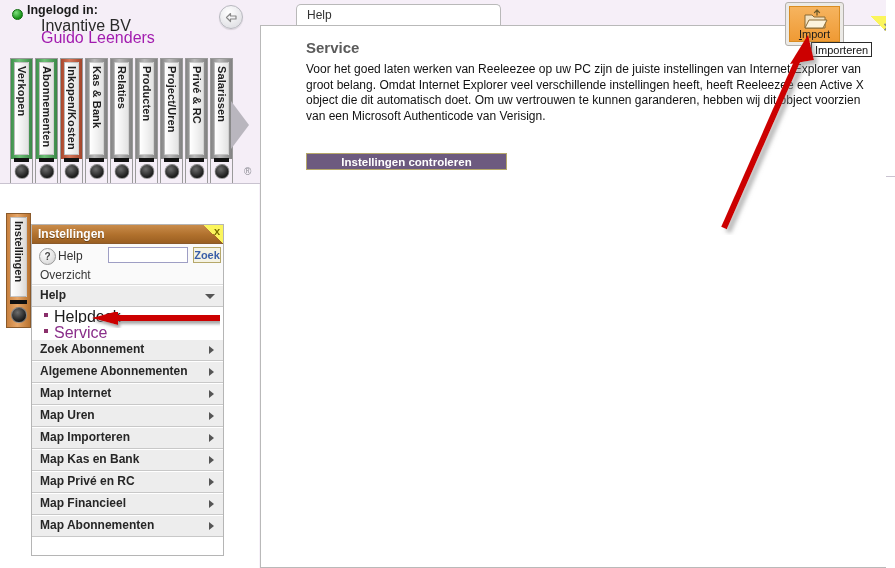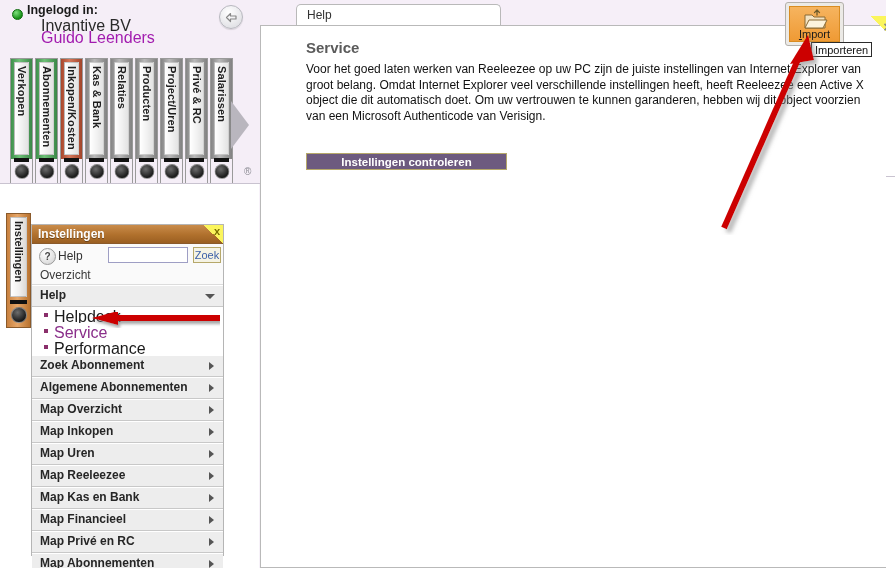--- a/index.html
+++ b/index.html
@@ -139,21 +139,21 @@
   }
   #help-label{position:absolute;left:26px;top:5px;font-size:12px;color:#333;}
   #search-input{
     position:absolute;left:76px;top:3px;width:80px;height:16px;
     border:1px solid #9e9ec4;background:#fff;box-sizing:border-box;
     font-family:"Liberation Sans",sans-serif;font-size:11px;padding:0 2px;
   }
   #search-btn{
     position:absolute;left:161px;top:3px;width:28px;height:16px;
     background:#f5f3e4;border:1px solid #b6a86a;box-sizing:border-box;
-    color:#3a5fa8;font-weight:normal;font-size:11px;
+    color:#3a5fa8;font-weight:bold;font-size:11px;
     display:flex;align-items:center;justify-content:center;cursor:pointer;
   }
   #overview-row{
     position:relative;height:16px;background:#fafafa;border-bottom:1px solid #dcdcdc;
   }
   #overview-row span{position:absolute;left:8px;top:0px;font-size:12px;color:#3a3a3a;}
 
   .sec-head{
     position:relative;height:20px;background:#ededed;border-bottom:1px solid #c8c8c8;
     border-top:1px solid #ffffff;
@@ -374,59 +374,51 @@
     <div class="chev-down"></div>
   </div>
   <div class="sub">
     <div class="bullet"></div>
     <div class="t">Helpdesk</div>
   </div>
   <div class="sub active">
     <div class="bullet"></div>
     <div class="t">Service</div>
   </div>
-  <div class="sub">
-    <div class="bullet"></div>
-    <div class="t">Performance</div>
-  </div>
 
   <div class="sec-head">
     <div class="t">Zoek Abonnement</div>
     <div class="chev-right"></div>
   </div>
   <div class="sec-head">
     <div class="t">Algemene Abonnementen</div>
     <div class="chev-right"></div>
   </div>
   <div class="sec-head">
-    <div class="t">Map Overzicht</div>
-    <div class="chev-right"></div>
-  </div>
-  <div class="sec-head">
-    <div class="t">Map Inkopen</div>
+    <div class="t">Map Internet</div>
     <div class="chev-right"></div>
   </div>
   <div class="sec-head">
     <div class="t">Map Uren</div>
     <div class="chev-right"></div>
   </div>
   <div class="sec-head">
-    <div class="t">Map Reeleezee</div>
+    <div class="t">Map Importeren</div>
     <div class="chev-right"></div>
   </div>
   <div class="sec-head">
     <div class="t">Map Kas en Bank</div>
     <div class="chev-right"></div>
   </div>
   <div class="sec-head">
+    <div class="t">Map Privé en RC</div>
+    <div class="chev-right"></div>
+  </div>
+  <div class="sec-head">
     <div class="t">Map Financieel</div>
-    <div class="chev-right"></div>
-  </div>
-  <div class="sec-head">
-    <div class="t">Map Privé en RC</div>
     <div class="chev-right"></div>
   </div>
   <div class="sec-head">
     <div class="t">Map Abonnementen</div>
     <div class="chev-right"></div>
   </div>
 </div>
 
 <svg id="arrow-service">
   <defs>

